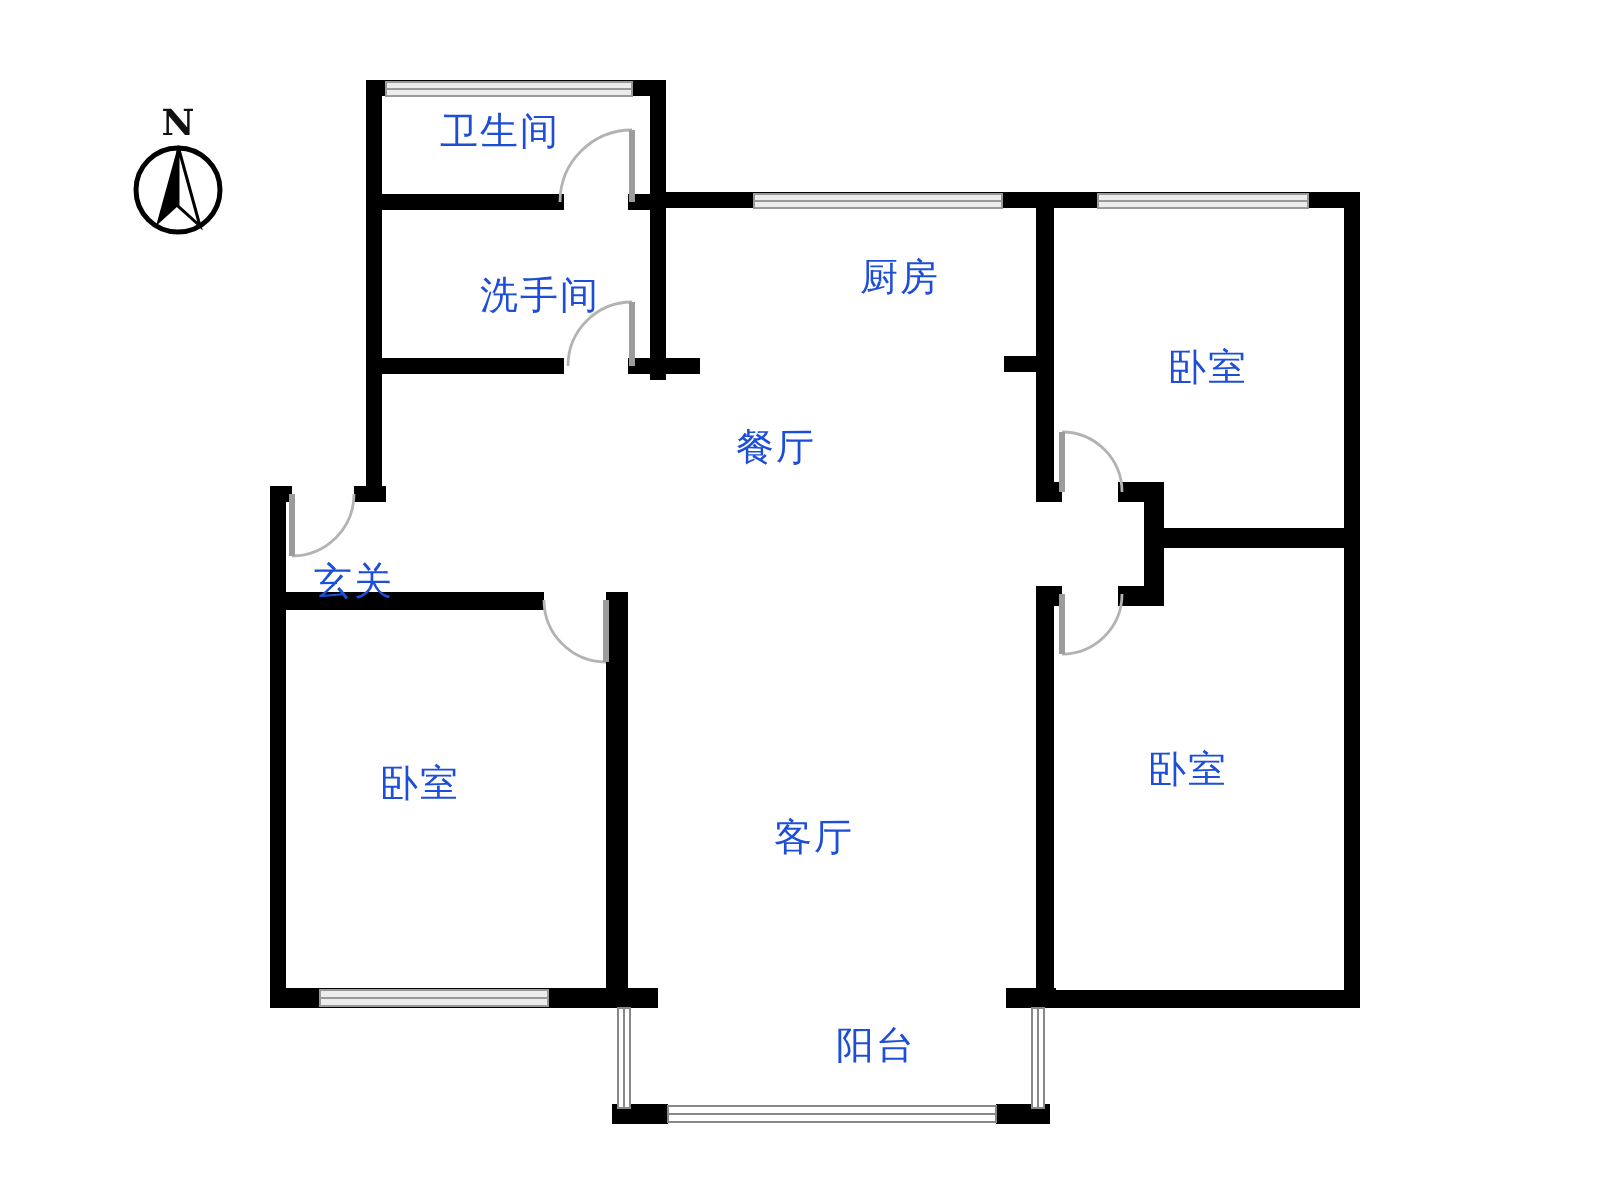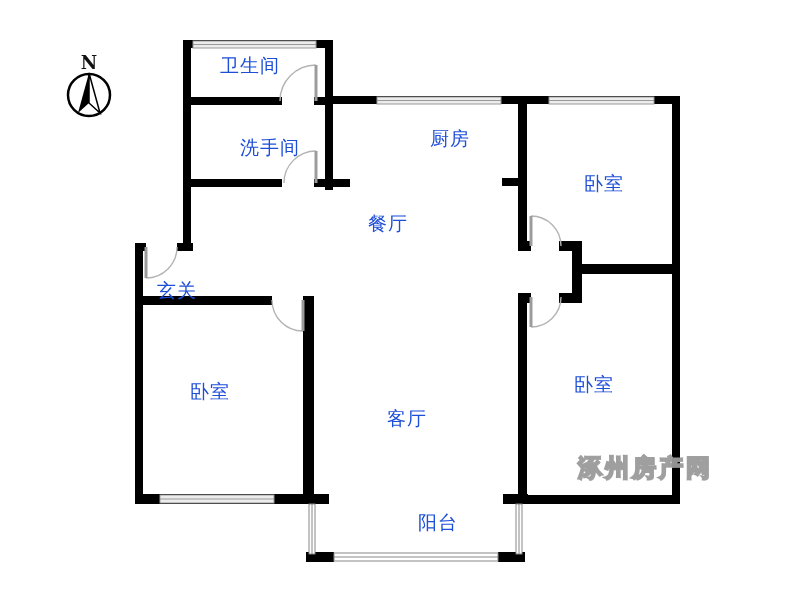--- a/index.html
+++ b/index.html
@@ -140,15 +140,14 @@
   <div class="room-label" style="left:270px;top:134px;margin-top:14px;">洗手间</div>
   <div class="room-label" style="left:414px;top:139px;margin-left:36px;">厨房</div>
   <div class="room-label" style="left:604px;top:184px;">卧室</div>
   <div class="room-label" style="left:388px;top:224px;">餐厅</div>
   <div class="room-label" style="left:177px;top:275px;margin-top:16px;">玄关</div>
   <div class="room-label" style="left:210px;top:392px;">卧室</div>
   <div class="room-label" style="left:407px;top:419px;font-family:Liberation Mono, monospace;">客厅</div>
   <div class="room-label" style="left:594px;top:385px;">卧室</div>
   <div class="room-label" style="left:398px;top:523px;margin-left:40px;">阳台</div>
 
-  <div class="watermark wm-1">涿州房产网</div>
 
 </div>
 
 </body></html>

